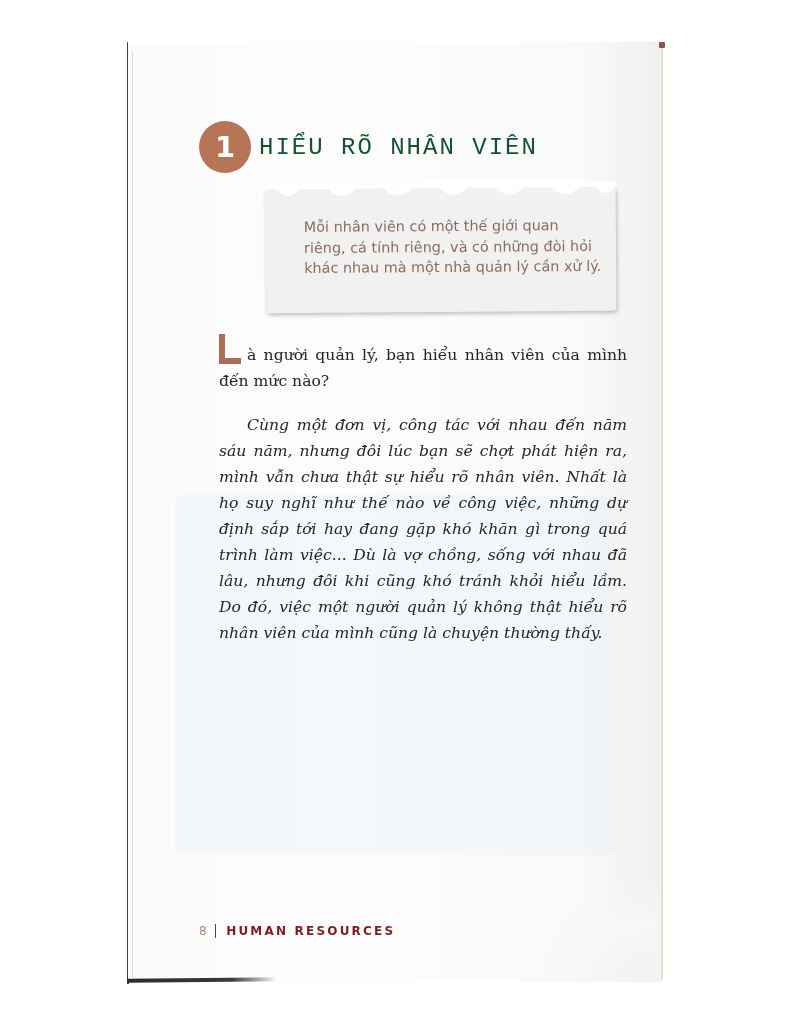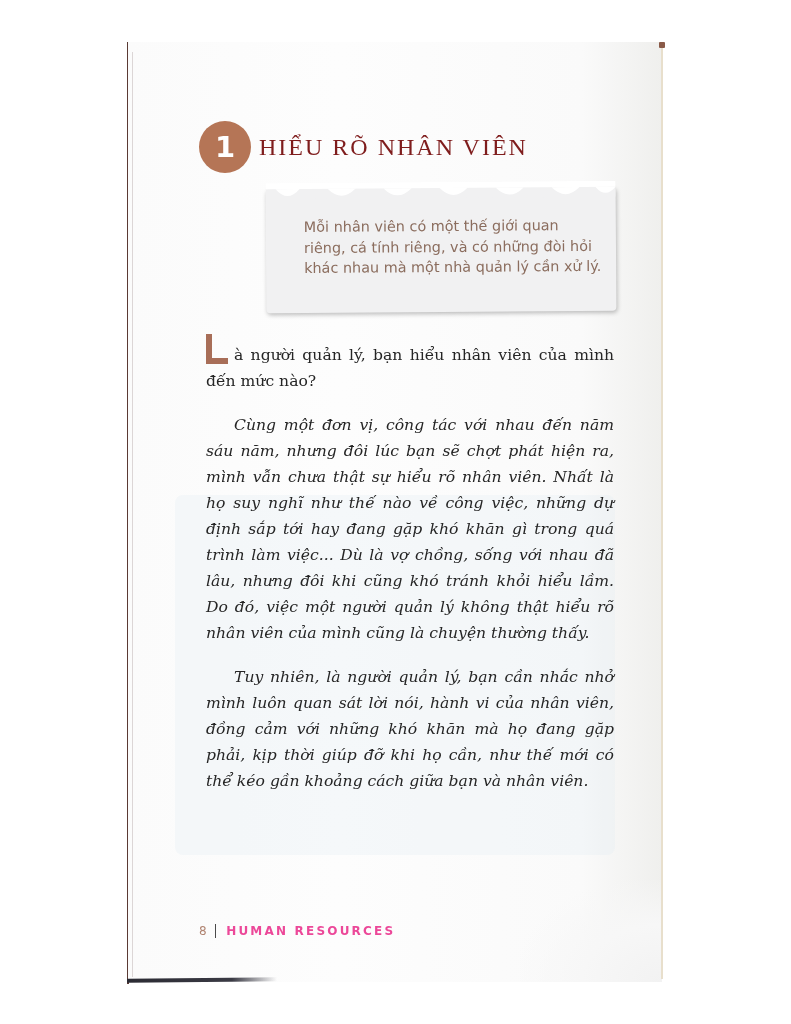--- a/index.html
+++ b/index.html
@@ -96,24 +96,24 @@
       font-family: "DejaVu Sans", sans-serif;
       font-weight: bold;
       font-size: 29px;
       display: flex;
       align-items: center;
       justify-content: center;
       line-height: 1;
     }
     .chapter-title {
       margin-left: 8px;
-      font-family: Liberation Serif, serif;
+      font-family: Liberation Mono, monospace;
       font-size: 24px;
       letter-spacing: 2px;
-      color: #7f1d1d;
+      color: #14532d;
       font-weight: normal;
     }
 
     
     .callout {
       position: absolute;
       left: 266px;
       top: 188px;
       width: 350px;
       height: 124px;
@@ -136,21 +136,21 @@
       width: 300px;
       font-family: "DejaVu Sans", sans-serif;
       font-size: 14.4px;
       line-height: 20.5px;
       color: #8b6d5e;
     }
 
     
     .body {
       position: absolute;
-      left: 206px;
+      left: 219px;
       top: 342px;
       width: 408px;
       font-family: "DejaVu Serif", serif;
       font-size: 15.6px;
       color: #252525;
     }
     .para {
       margin: 0 0 18px 0;
       line-height: 26px;
       text-align: justify;
@@ -208,21 +208,21 @@
     .footer-sep {
       width: 1.5px;
       height: 14px;
       background: #4a4a4a;
       margin-right: 10px;
     }
     .running-title {
       font-size: 12px;
       font-weight: bold;
       letter-spacing: 2.2px;
-      color: #ec4899;
+      color: #7f1d1d;
     }
   </style>
 </head>
 <body>
 
 <div class="spine-left"></div>
 <div class="page-frame">
 </div>
 <div class="spine-left-inner"></div>
 <div class="watermark"></div>
@@ -259,20 +259,19 @@
 
 <div class="body">
   <p class="para">
     <span class="drop-cap">
       <span class="drop-cap-bar-v"></span>
       <span class="drop-cap-bar-h"></span>
       <span class="drop-cap-letter">L</span>
     </span><span>à người quản lý, bạn hiểu nhân viên của mình đến mức nào?</span>
   </p>
   <p class="para indent">Cùng một đơn vị, công tác với nhau đến năm sáu năm, nhưng đôi lúc bạn sẽ chợt phát hiện ra, mình vẫn chưa thật sự hiểu rõ nhân viên. Nhất là họ suy nghĩ như thế nào về công việc, những dự định sắp tới hay đang gặp khó khăn gì trong quá trình làm việc... Dù là vợ chồng, sống với nhau đã lâu, nhưng đôi khi cũng khó tránh khỏi hiểu lầm. Do đó, việc một người quản lý không thật hiểu rõ nhân viên của mình cũng là chuyện thường thấy.</p>
-  <p class="para indent">Tuy nhiên, là người quản lý, bạn cần nhắc nhở mình luôn quan sát lời nói, hành vi của nhân viên, đồng cảm với những khó khăn mà họ đang gặp phải, kịp thời giúp đỡ khi họ cần, như thế mới có thể kéo gần khoảng cách giữa bạn và nhân viên.</p>
 </div>
 
 <div class="footer">
   <span class="page-number">8</span>
   <span class="footer-sep"></span>
   <span class="running-title">HUMAN RESOURCES</span>
 </div>
 
 </body></html>

